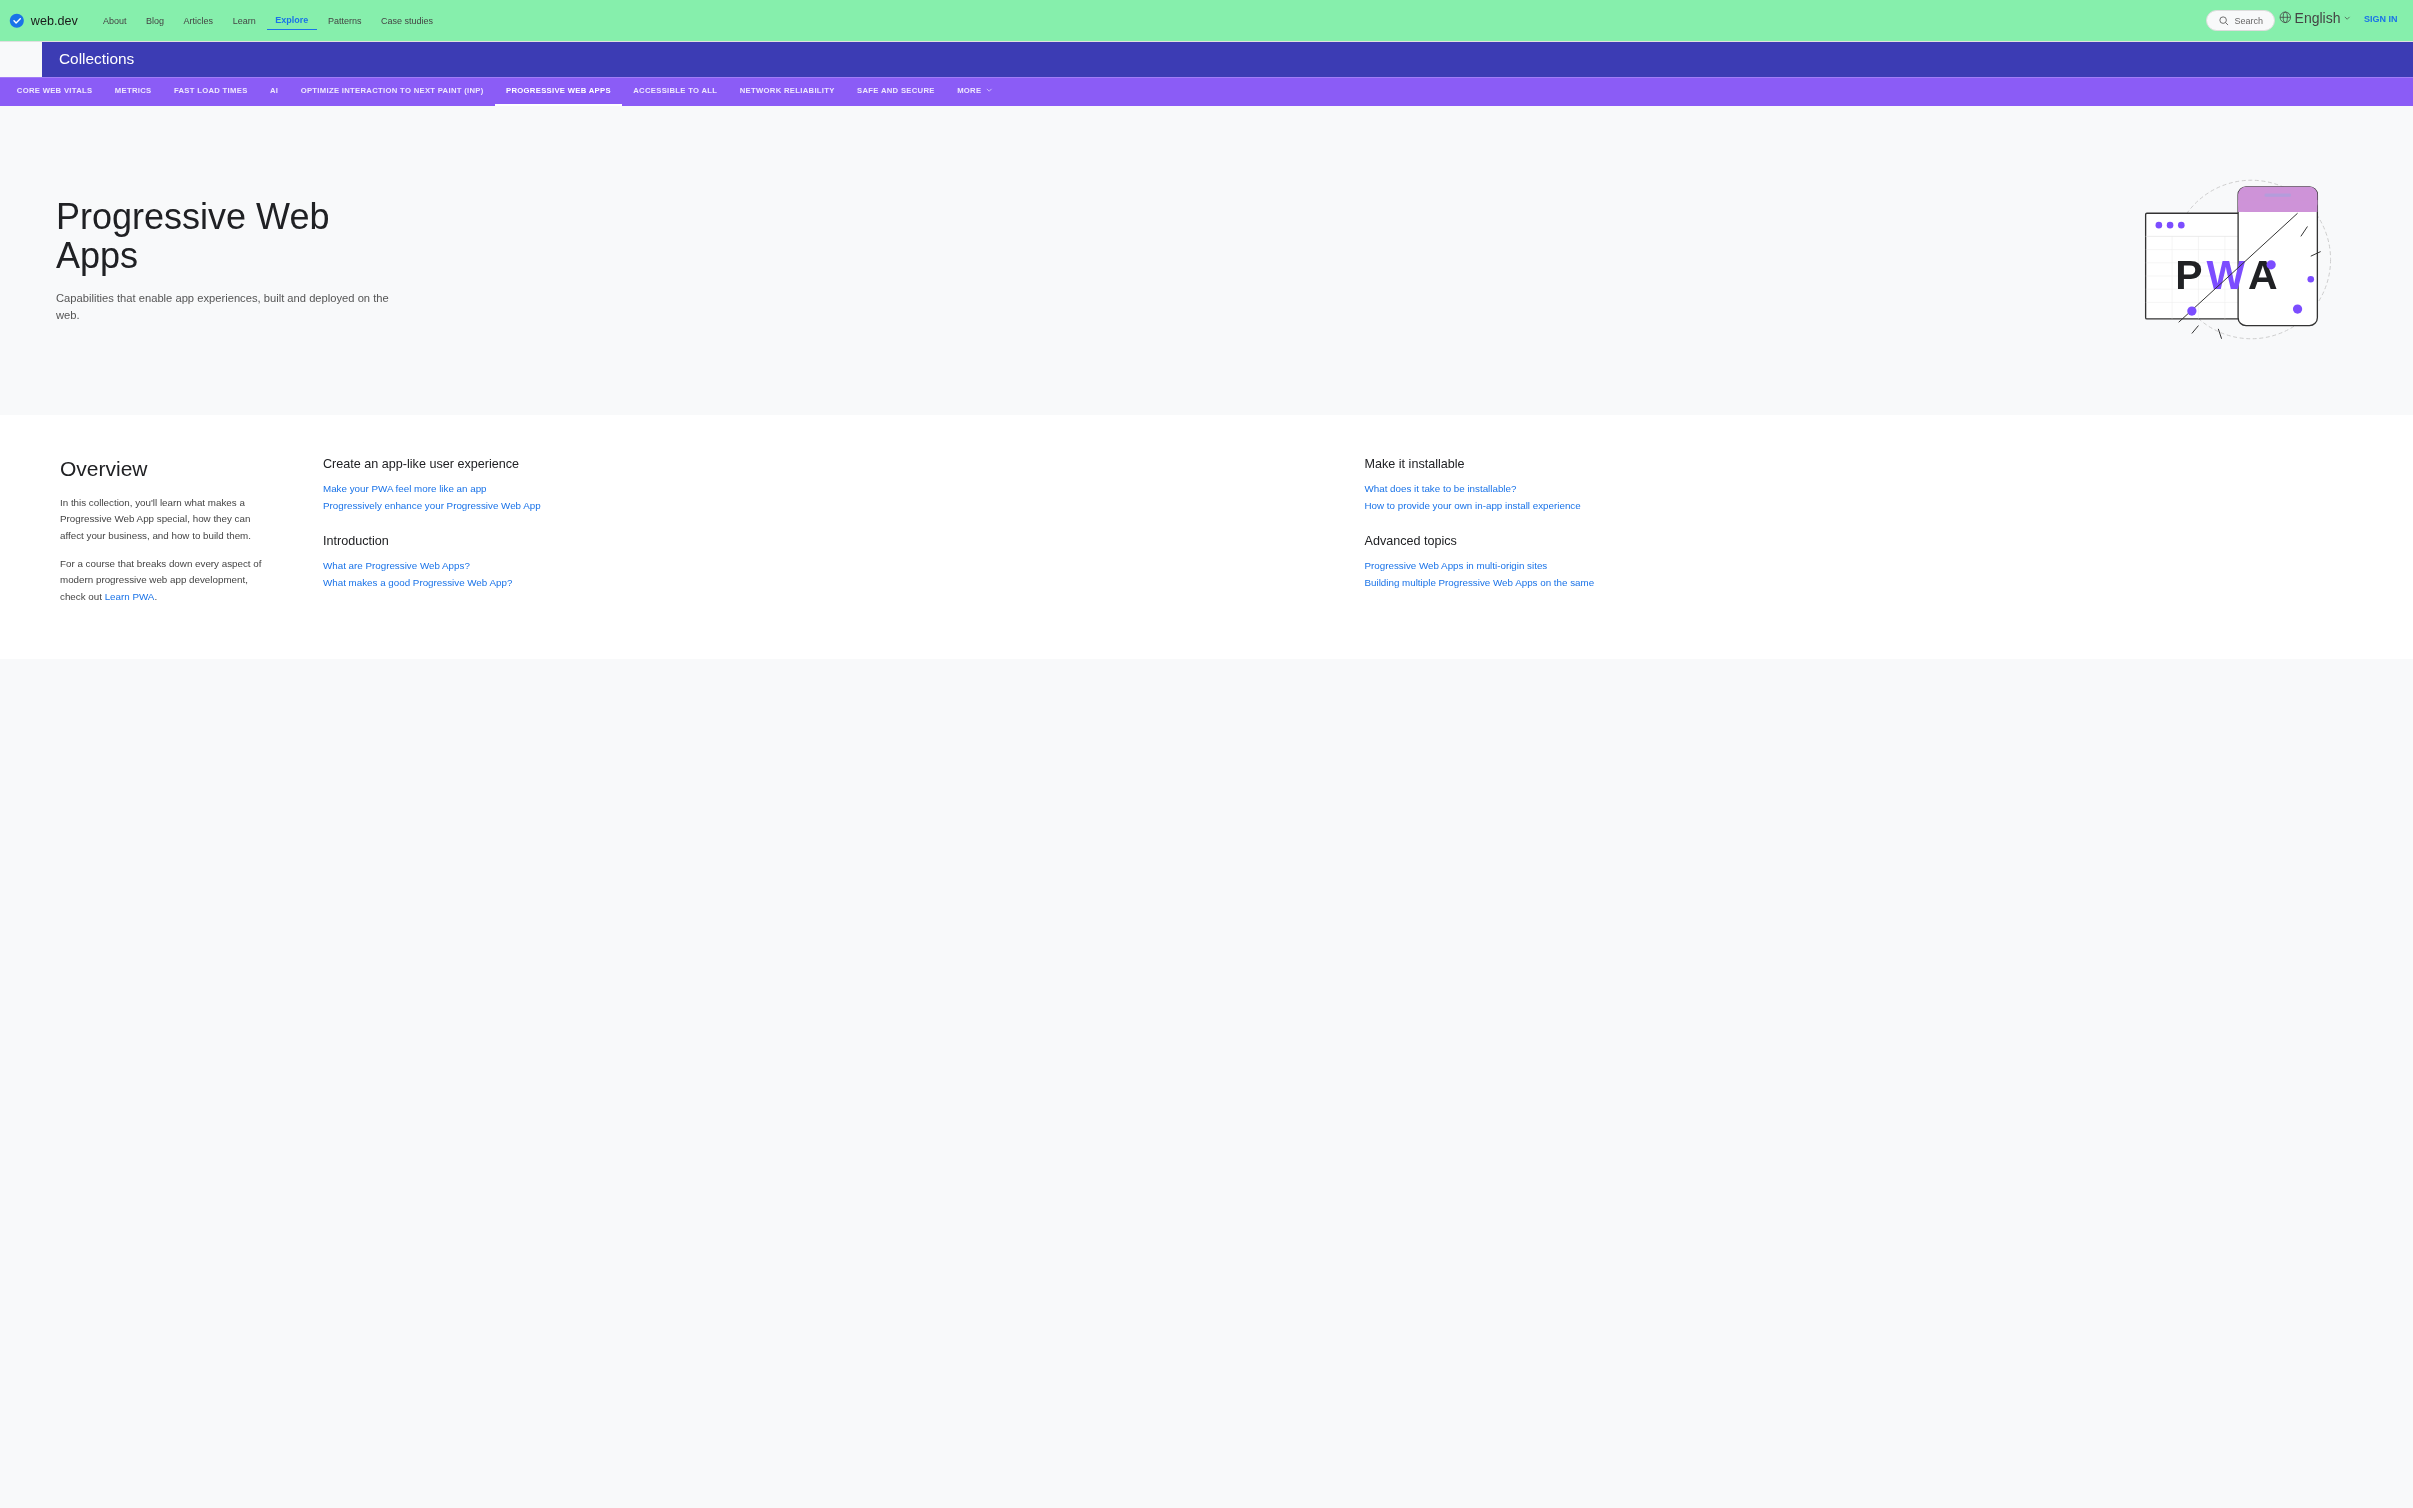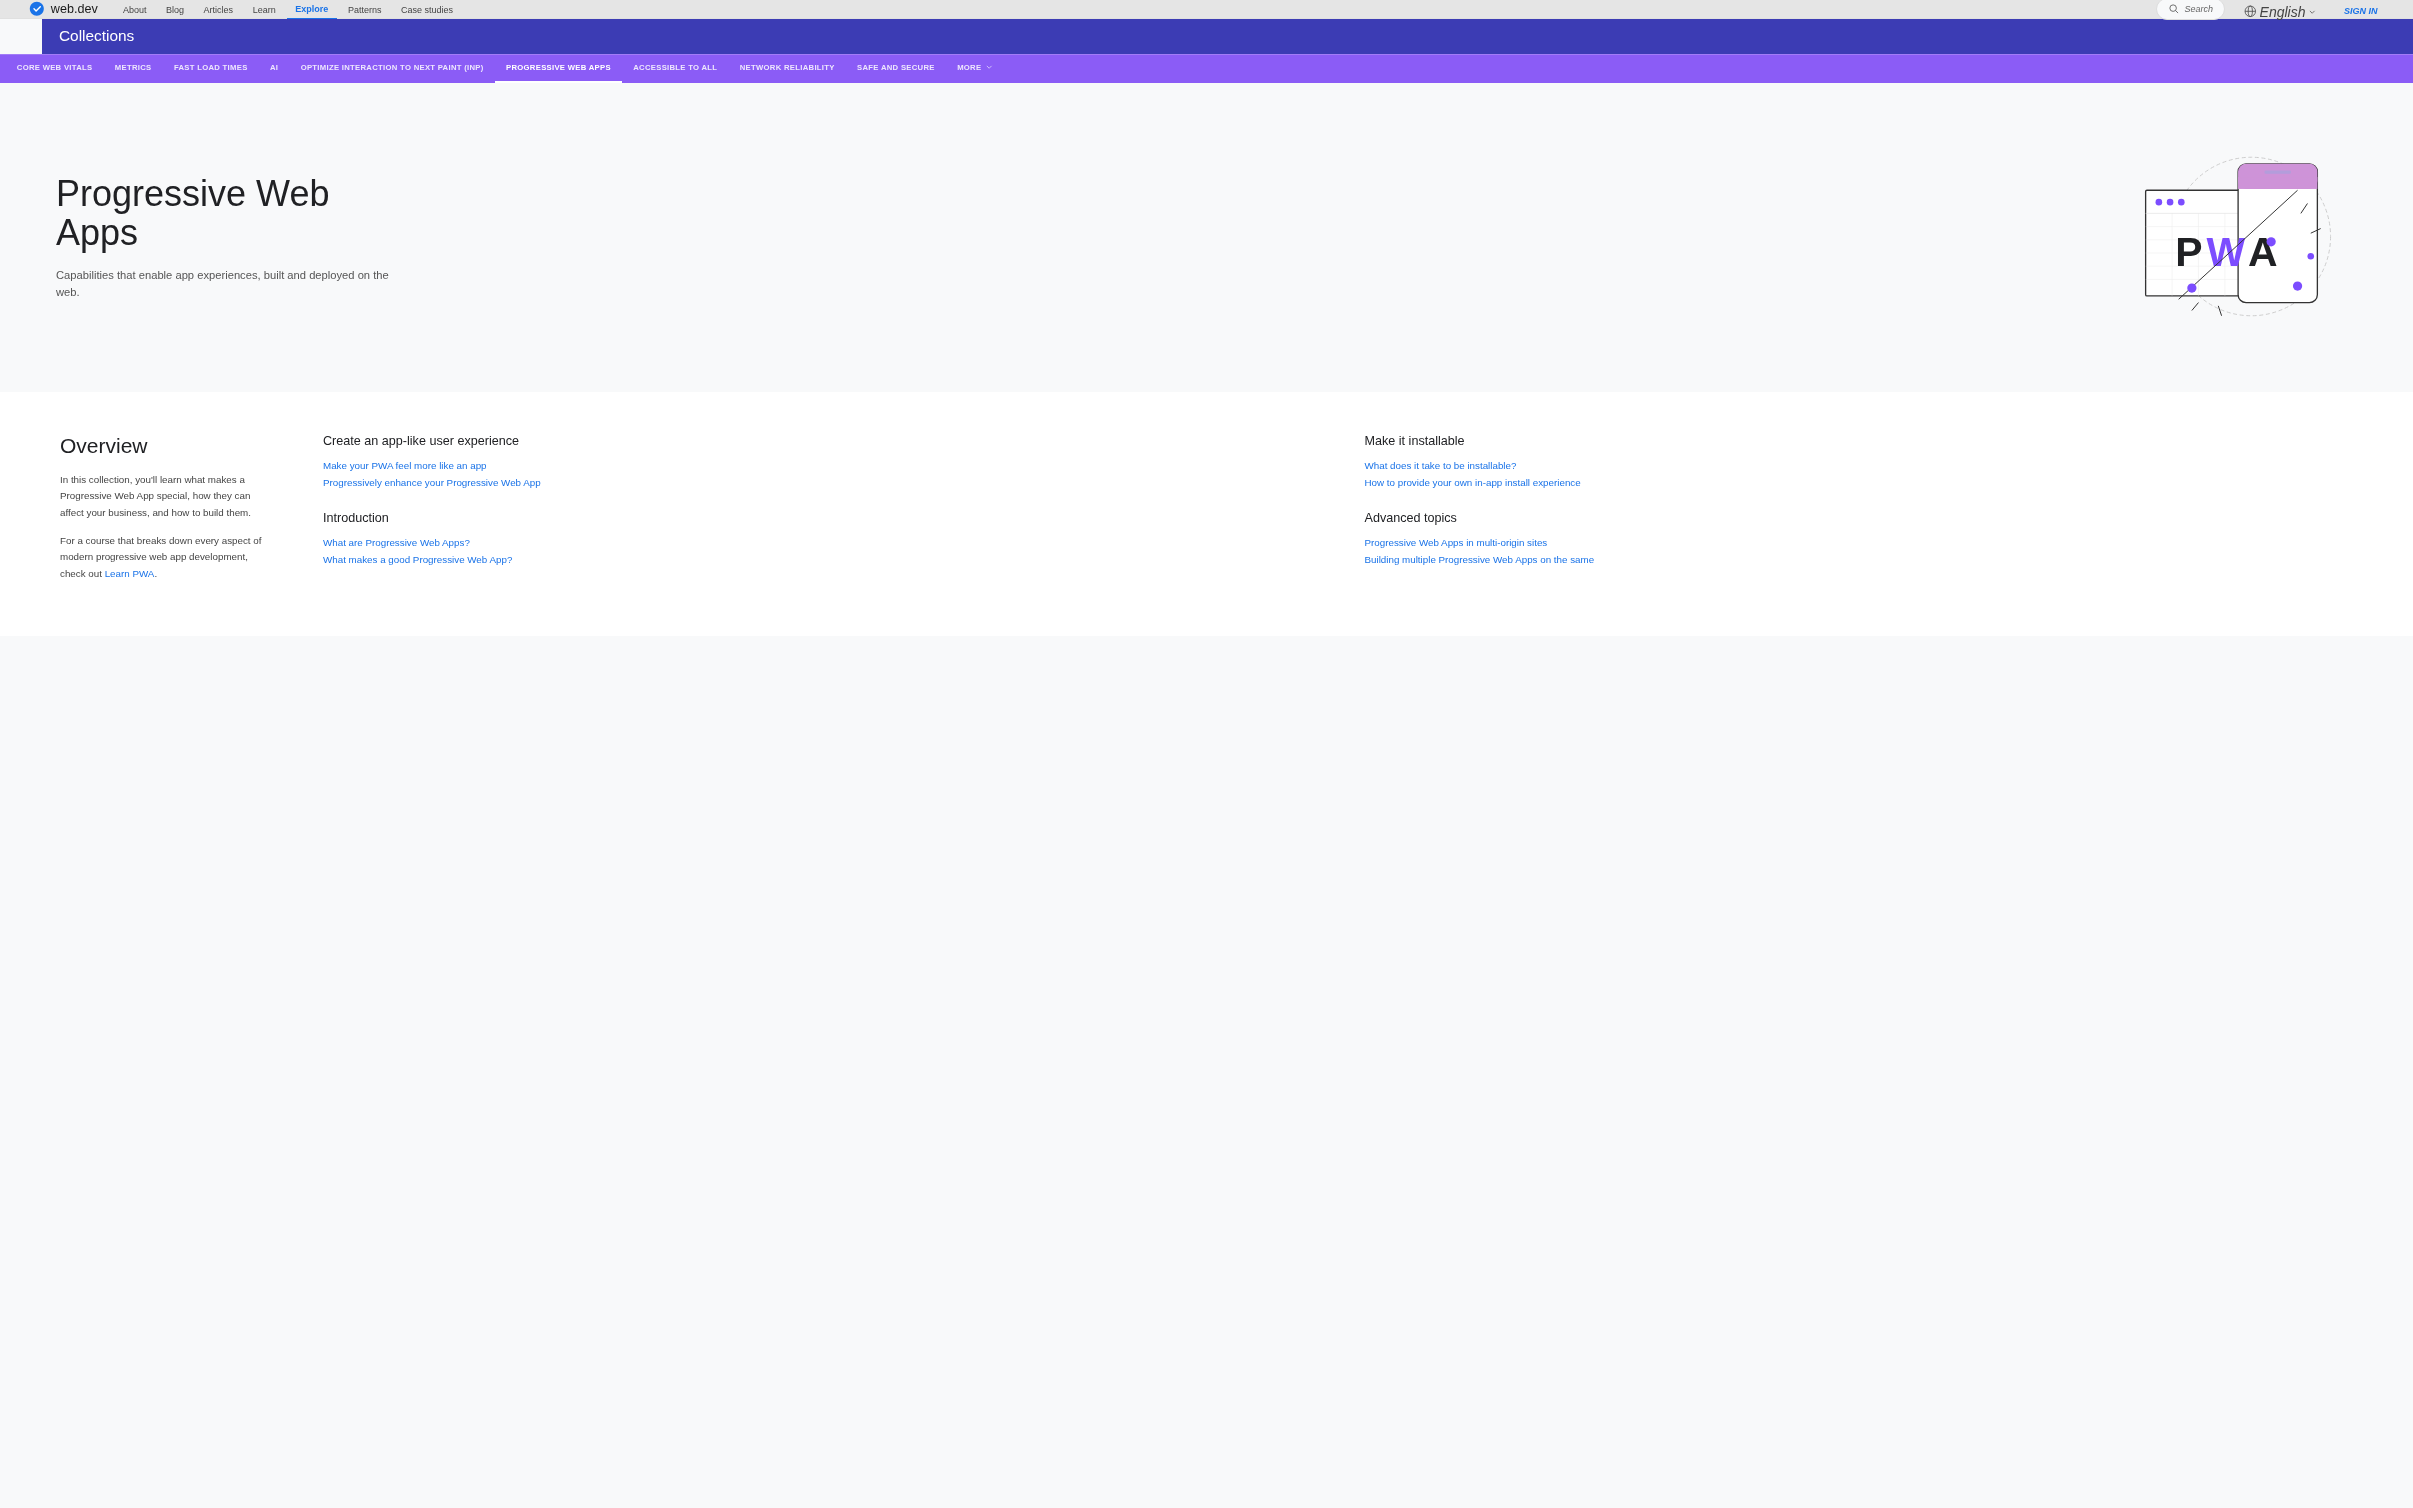--- a/index.html
+++ b/index.html
@@ -1,33 +1,33 @@
 <!DOCTYPE html>
 <html style="font-size:11.2px"><head>
   <meta charset="utf-8">
   <style>
     * { margin: 0; padding: 0; box-sizing: border-box; }
     body { font-family: 'Google Sans', Arial, sans-serif; background: #f8f9fa; color: #202124; }
 
     
     .top-nav {
-      display: flex; align-items: center; height: 19px;
-      background: #e5e5e5; border-bottom: 0.7px solid #e0e0e0;
-      padding: 0 27px; gap: 5.6px; position: sticky; top: 0; z-index: 100;
+      display: flex; align-items: center; height: 42px;
+      background: #86efac; border-bottom: 0.7px solid #e0e0e0;
+      padding: 0 7px; gap: 5.6px; position: sticky; top: 0; z-index: 100;
     }
     .logo { display: flex; align-items: center; gap: 4.2px; text-decoration: none; margin-right: 11.2px; }
     .logo-icon { width: 19.6px; height: 19.6px; }
     .logo-text { font-size: 12.6px; font-weight: 500; color: #1a1a1a; }
     .nav-links { display: flex; align-items: flex-end; gap: 2.8px; flex: 1; }
     .nav-link {
       padding: 4.2px 8.4px; font-size: 9px; color: #444; text-decoration: none;
       border-radius: 2.8px; cursor: pointer;
     }
     .nav-link.active { color: #1a73e8; font-weight: 600; border-bottom: 1.4px solid #1a73e8; border-radius: 0; }
-    .nav-right { display: flex; align-items: flex-end; gap: 19px; font-style: italic; }
+    .nav-right { display: flex; align-items: flex-start; gap: 4px; }
     .search-box {
       display: flex; align-items: center; gap: 5.6px; border: 0.7px solid #ddd;
       border-radius: 17px; padding: 4.2px 11.2px; font-size: 9px; cursor: text;
       color: #666; background: #f8f9fa;
     }
     .lang-selector { display: flex; align-items: center; gap: 2.8px; font-size: 14px; color: #444; cursor: pointer; }
     .sign-in-btn {
       font-size: 9px; font-weight: 600; color: #1a73e8; cursor: pointer;
       padding: 4.2px 8.4px; border-radius: 2.8px;
     }

